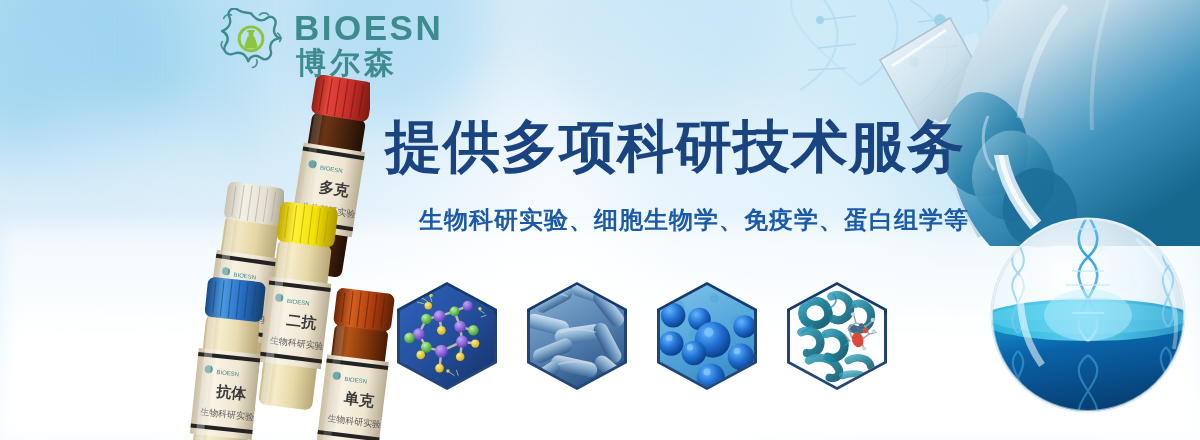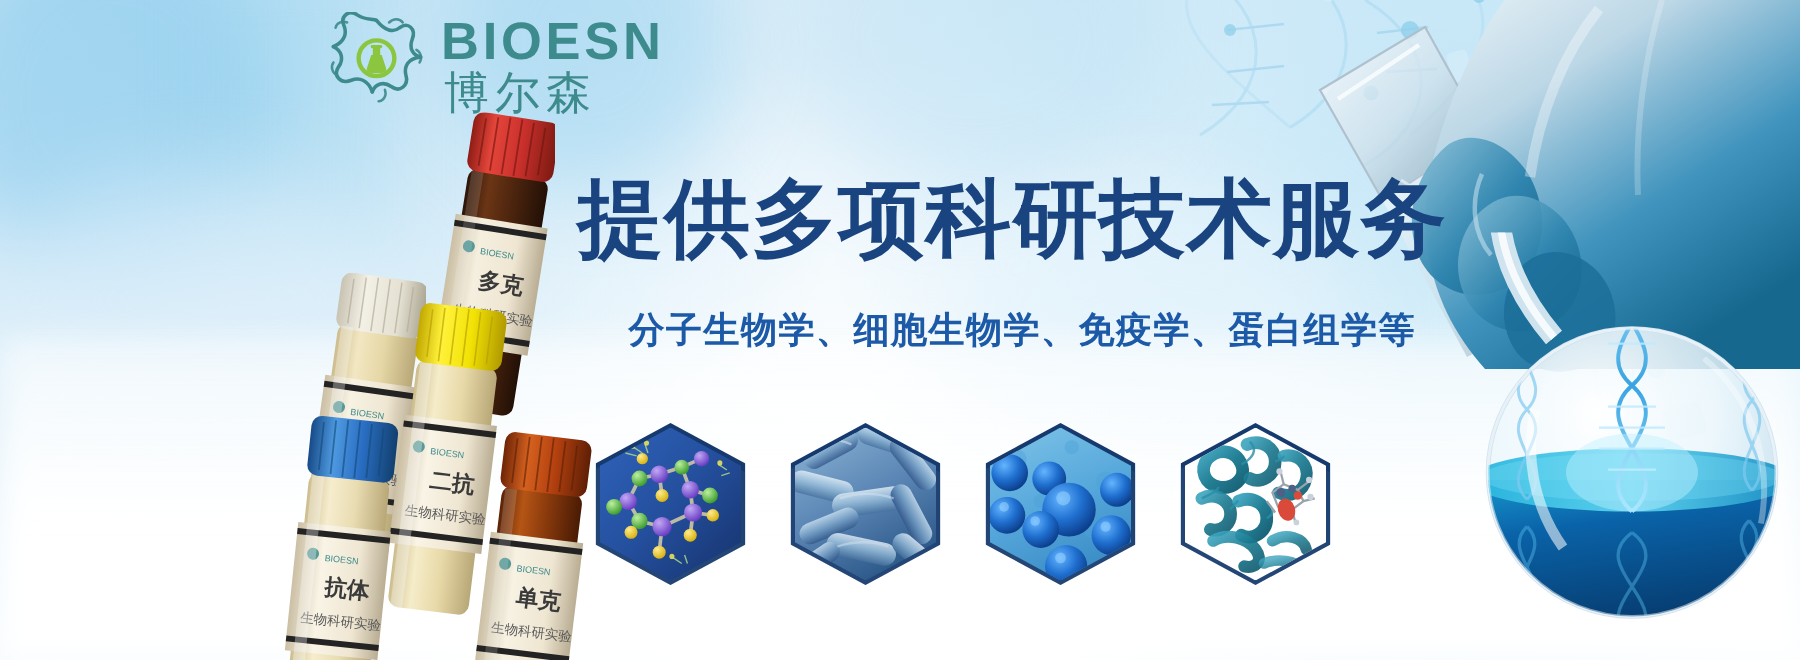--- a/index.html
+++ b/index.html
@@ -43,21 +43,21 @@
   
   .logo { position:absolute; left:216px; top:8px; display:flex; align-items:center; gap:8px; }
   .logo-mark { width:70px; height:70px; flex:0 0 70px; }
   .logo-text { display:flex; flex-direction:column; line-height:1; padding-top:2px; }
   .logo-en {
     font-size:35px; font-weight:bold; letter-spacing:2.5px;
     color:#3d8b8c;
     font-family:"Liberation Sans", sans-serif;
   }
   .logo-cn {
-    font-size:30px; font-weight:normal; letter-spacing:4px;
+    font-size:30px; font-weight:bold; letter-spacing:4px;
     color:#3d8b8c; margin-top:3px; padding-left:2px;
   }
 
   
   .headline {
     position:absolute; left:385px; top:116px; width:560px;
   }
   .title {
     font-size:57px; font-weight:bold; letter-spacing:1px;
     color:#1a4480; line-height:1.08; white-space:nowrap;
@@ -528,21 +528,21 @@
       <rect x="44.5" y="31.5" width="11" height="3" rx="1.4" fill="#8cc63f"></rect>
     </svg>
     <div class="logo-text">
       <div class="logo-en">BIOESN</div>
       <div class="logo-cn">博尔森</div>
     </div>
   </div>
 
   <div class="headline">
     <div class="title">提供多项科研技术服务</div>
-    <div class="subtitle">分子生物学、细胞生物学、免疫学、蛋白组学等</div>
+    <div class="subtitle">生物科研实验、细胞生物学、免疫学、蛋白组学等</div>
   </div>
 
   <div class="hex-row">
 
     <div class="hex">
       <div class="hex-shadow"></div>
       <div class="hex-inner">
         <svg class="hex-svg" viewBox="0 0 100 108" preserveAspectRatio="none">
           <defs>
             <linearGradient id="mg" x1="0" y1="0" x2="1" y2="1">

